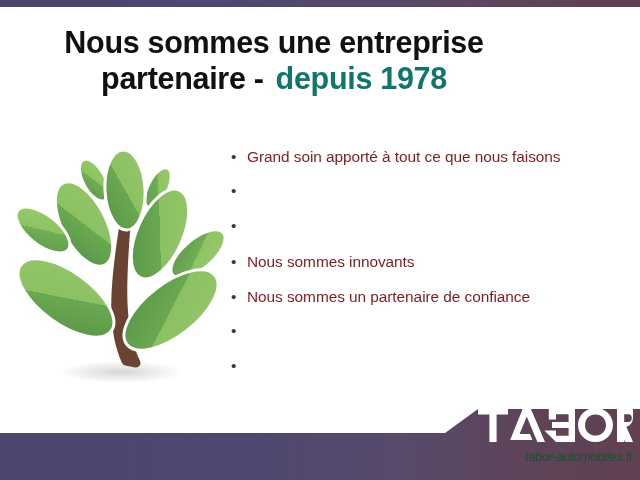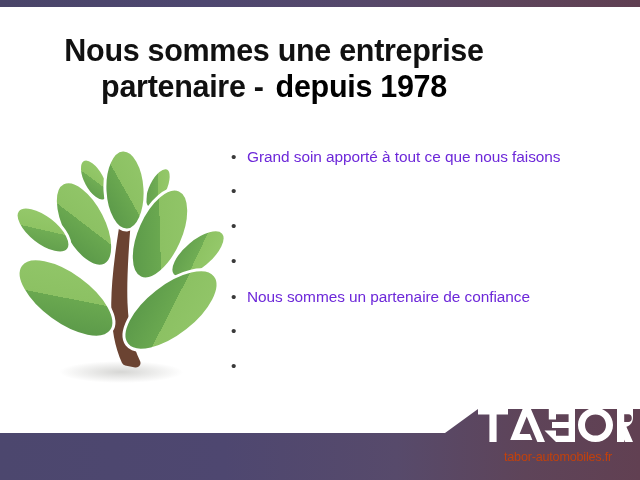--- a/index.html
+++ b/index.html
@@ -28,37 +28,37 @@
     top: 0;
     width: 640px;
     height: 7px;
     background: linear-gradient(90deg, #4a4569 0%, #4e4770 32%, #56486a 58%, #5d455c 78%, #603f52 100%);
   }
 
   
   .title-block {
     position: absolute;
     left: 0;
-    top: 34px;
+    top: 26px;
     width: 548px;
     text-align: center;
     line-height: 1.07;
   }
   .title-line {
     font-size: 30.5px;
     font-weight: bold;
     color: #111111;
     letter-spacing: -0.3px;
     white-space: nowrap;
   }
   .title-line.second {
     margin-top: 3px;
   }
   .title-accent {
-    color: #000000;
+    color: #0f766e;
     margin-left: 12px;
   }
 
   
   .tree {
     position: absolute;
     left: 8px;
     top: 150px;
     width: 225px;
     height: 240px;
@@ -83,21 +83,21 @@
   }
   .bullet-dot {
     width: 16px;
     flex: 0 0 16px;
     font-size: 15.5px;
     color: #3a3a3a;
     line-height: 1;
   }
   .bullet-text {
     font-size: 15.4px;
-    color: #6d28d9;
+    color: #7f1d1d;
     white-space: nowrap;
     letter-spacing: -0.05px;
   }
 
   
   .footer {
     position: absolute;
     left: 0;
     top: 405px;
     width: 640px;
@@ -125,25 +125,26 @@
   .logo-mark svg {
     display: block;
     width: 155px;
     height: 34px;
   }
   .logo-tagline {
     position: absolute;
     left: 5px;
     top: 42px;
     width: 150px;
-    text-align: center;
+    text-align: right;
     font-size: 12.6px;
-    color: #c2410c;
+    color: #14532d;
     letter-spacing: -0.2px;
     white-space: nowrap;
+    font-style: italic;
   }
 </style>
 </head>
 <body>
 
 <div class="slide">
 
   <div class="top-bar"></div>
 
   <div class="title-block">
@@ -208,20 +209,21 @@
       <span class="bullet-text">Grand soin apporté à tout ce que nous faisons</span>
     </div>
     <div class="bullet-row">
       <span class="bullet-dot">•</span>
     </div>
     <div class="bullet-row">
       <span class="bullet-dot">•</span>
     </div>
     <div class="bullet-row">
       <span class="bullet-dot">•</span>
+      <span class="bullet-text">Nous sommes innovants</span>
     </div>
     <div class="bullet-row">
       <span class="bullet-dot">•</span>
       <span class="bullet-text">Nous sommes un partenaire de confiance</span>
     </div>
     <div class="bullet-row">
       <span class="bullet-dot">•</span>
     </div>
     <div class="bullet-row">
       <span class="bullet-dot">•</span>

